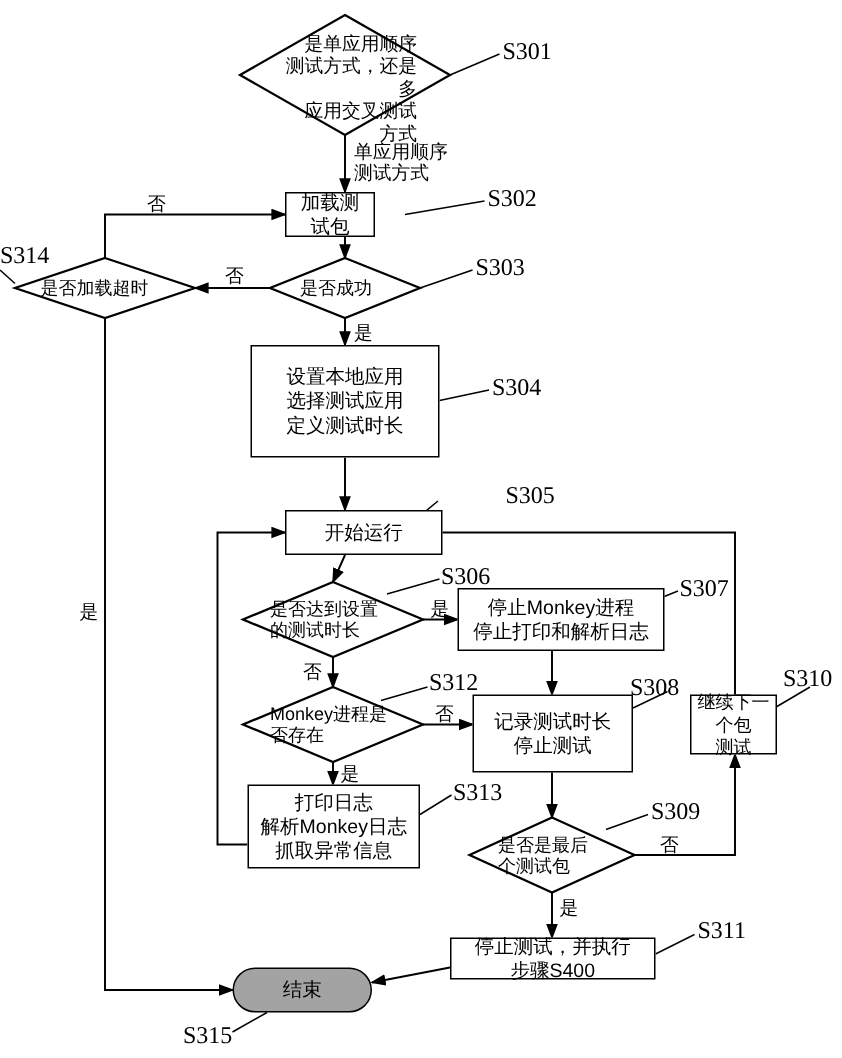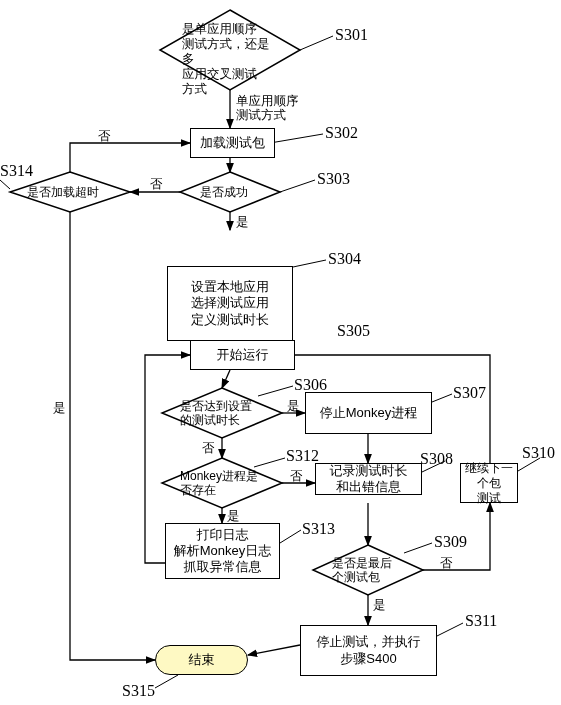--- a/index.html
+++ b/index.html
@@ -22,41 +22,41 @@
     display: flex;
     align-items: center;
     justify-content: center;
     text-align: center;
     padding: 2px 4px;
   }
   .diamond-text {
     position: absolute;
     font-size: 12.5px;
     line-height: 1.2;
-    text-align: left;
+    text-align: right;
   }
   .diamond-text-small {
     position: absolute;
     font-size: 12px;
     line-height: 1.15;
     text-align: left;
   }
   .label {
     position: absolute;
     font-size: 16px;
     font-family: "Times New Roman", serif;
   }
   .edge-label {
     position: absolute;
     font-size: 12.5px;
   }
   .terminator {
     position: absolute;
     border: 1.5px solid #000;
-    background: #fef9c3;
+    background: #a3a3a3;
     border-radius: 18px;
     font-size: 13px;
     display: flex;
     align-items: center;
     justify-content: center;
   }
 </style>
 </head>
 <body>
 
@@ -134,49 +134,50 @@
   <line x1="178" y1="675" x2="155" y2="688" stroke="#000" stroke-width="1"></line>
 </svg>
 
 <div class="diamond-text" style="left:182px; top:22px; width:96px;"><span>是单应用顺序<br>测试方式，还是多<br>应用交叉测试<br>方式</span></div>
 <div class="diamond-text-small" style="left:200px; top:186px; width:60px;"><span>是否成功</span></div>
 <div class="diamond-text-small" style="left:27px; top:186px; width:86px;"><span>是否加载超时</span></div>
 <div class="diamond-text-small" style="left:180px; top:400px; width:84px;"><span>是否达到设置<br>的测试时长</span></div>
 <div class="diamond-text-small" style="left:180px; top:470px; width:84px;"><span>Monkey进程是<br>否存在</span></div>
 <div class="diamond-text-small" style="left:332px; top:557px; width:72px;"><span>是否是最后<br>个测试包</span></div>
 
-<div class="node" style="left:190px; top:128px; width:85px; height:30px;">
+<div class="node" style="left:190px; top:128px; width:60px; height:30px;">
     <span>加载测试包</span>
   </div>
 
-<div class="node" style="left:167px; top:230px; width:126px; height:75px; flex-direction:column;margin-top:36px;">
+<div class="node" style="left:167px; top:230px; width:126px; height:75px; flex-direction:column;">
   <span>设置本地应用</span>
   <span>选择测试应用</span>
   <span>定义测试时长</span>
 </div>
 
 <div class="node" style="left:190px; top:340px; width:105px; height:30px;">
     <span>开始运行</span>
   </div>
 
-<div class="node" style="left:305px; top:392px; width:127px; height:42px; flex-direction:column;">
+<div class="node" style="left:305px; top:392px; width:138px; height:42px; flex-direction:column;">
   <span>停止Monkey进程</span>
-</div>
-
-<div class="node" style="left:315px; top:463px; width:107px; height:32px; flex-direction:column;">
+  <span>停止打印和解析日志</span>
+</div>
+
+<div class="node" style="left:315px; top:463px; width:107px; height:52px; flex-direction:column;">
   <span>记录测试时长</span>
-  <span>和出错信息</span>
+  <span>停止测试</span>
 </div>
 
 <div class="node" style="left:460px; top:463px; width:58px; height:40px; flex-direction:column; font-size:12px;">
   <span>继续下一个包</span>
   <span>测试</span>
 </div>
 
-<div class="node" style="left:300px; top:625px; width:137px; height:51px; flex-direction:column;text-align:right;">
+<div class="node" style="left:300px; top:625px; width:137px; height:28px; flex-direction:column;text-align:right;">
   <span>停止测试，并执行</span>
   <span>步骤S400</span>
 </div>
 
 <div class="node" style="left:165px; top:523px; width:115px; height:56px; flex-direction:column;">
   <span>打印日志</span>
   <span>解析Monkey日志</span>
   <span>抓取异常信息</span>
 </div>
 

